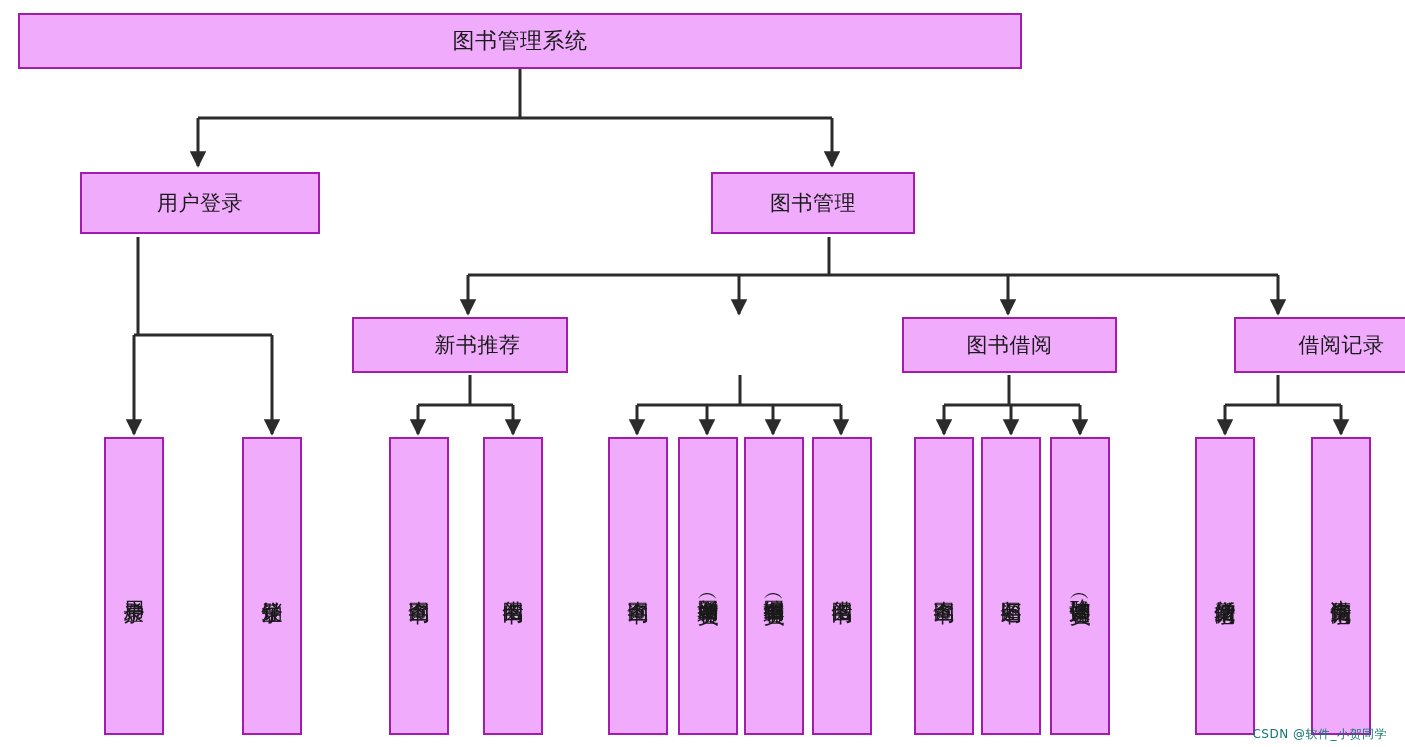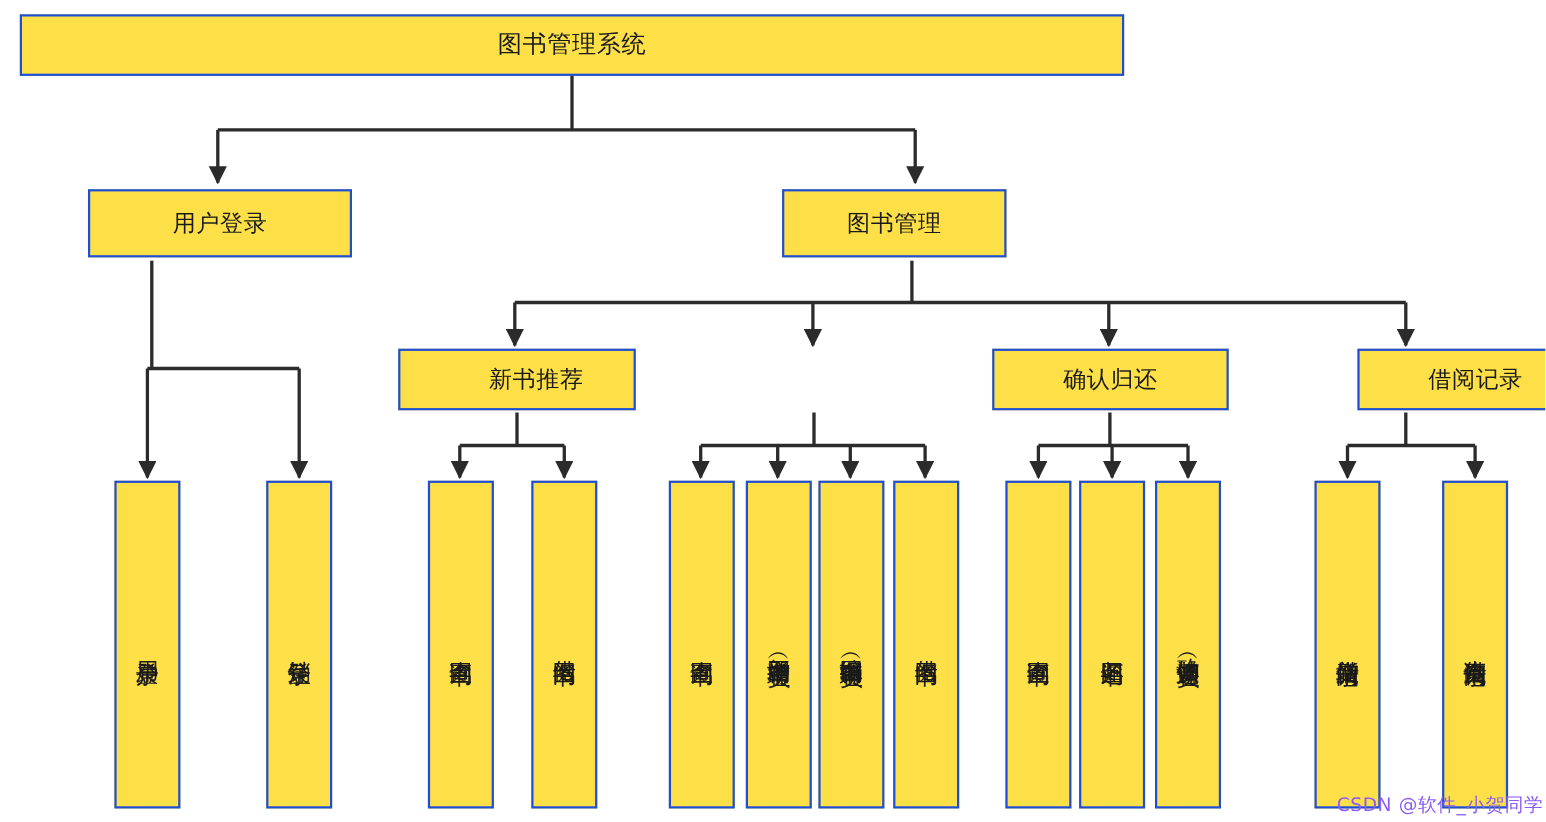--- a/index.html
+++ b/index.html
@@ -22,22 +22,22 @@
     position: absolute;
     left: 0;
     top: 0;
     width: 1405px;
     height: 747px;
     pointer-events: none;
   }
   .node {
     position: absolute;
     box-sizing: border-box;
-    background: #fde047;
-    border: 2px solid #1d4ed8;
+    background: #f0abfc;
+    border: 2px solid #a21caf;
     display: flex;
     align-items: center;
     justify-content: center;
     color: #1a1a1a;
   }
   .node-label {
     display: block;
     text-align: center;
     line-height: 1.18;
     letter-spacing: 0.5px;
@@ -49,24 +49,24 @@
     font-size: 21px;
     writing-mode: vertical-rl;
     text-orientation: upright;
     line-height: 1.05;
     letter-spacing: 1px;
     white-space: nowrap;
   }
   .node.root .node-label { font-size: 22px; }
   .watermark {
     position: absolute;
-    right: 2px;
+    right: 18px;
     bottom: 4px;
-    font-size: 17px;
-    color: #8b5cf6;
+    font-size: 12px;
+    color: #0f766e;
     letter-spacing: 0.5px;
     white-space: nowrap;
     user-select: none;
   }
 </style>
 </head>
 <body>
 
 <div id="canvas">
 
@@ -125,27 +125,27 @@
   </div>
 
   <div class="node h-node" style="left:80px; top:172px; width:240px; height:62px;">
     <span class="node-label">用户登录</span>
   </div>
 
   <div class="node h-node" style="left:711px; top:172px; width:204px; height:62px;">
     <span class="node-label">图书管理</span>
   </div>
 
-  <div class="node h-node" style="left:362px; top:317px; width:216px; height:56px;padding-left:35px;">
+  <div class="node h-node" style="left:352px; top:317px; width:216px; height:56px;padding-left:35px;">
     <span class="node-label">新书推荐</span>
   </div>
 
 
   <div class="node h-node" style="left:902px; top:317px; width:215px; height:56px;">
-    <span class="node-label">确认归还</span>
+    <span class="node-label">图书借阅</span>
   </div>
 
   <div class="node h-node" style="left:1234px; top:317px; width:215px; height:56px;">
     <span class="node-label">借阅记录</span>
   </div>
 
   <div class="node v-node" style="left:104px; top:437px; width:60px; height:298px;">
     <span class="node-label">用户登录</span>
   </div>
 

